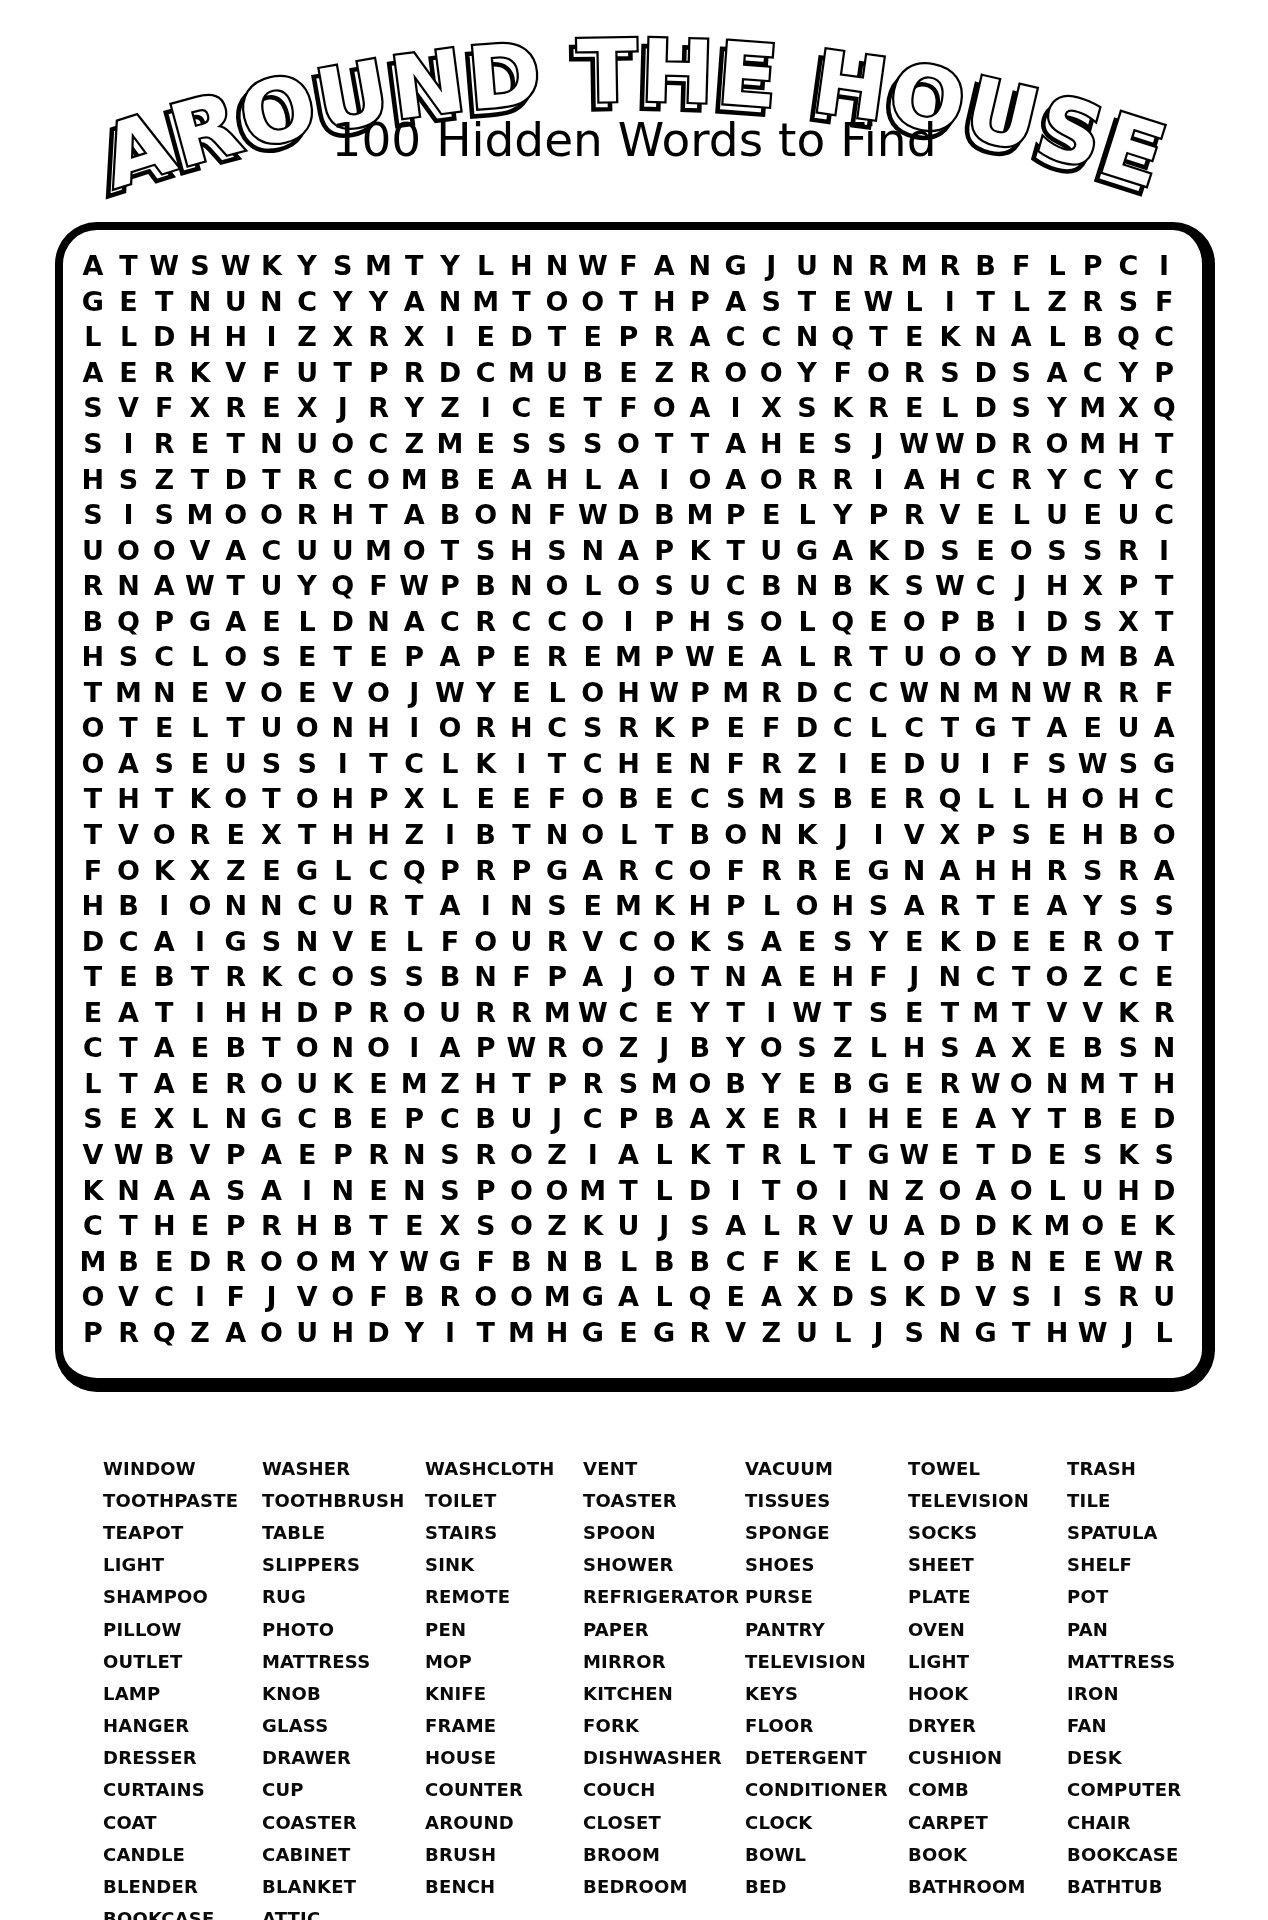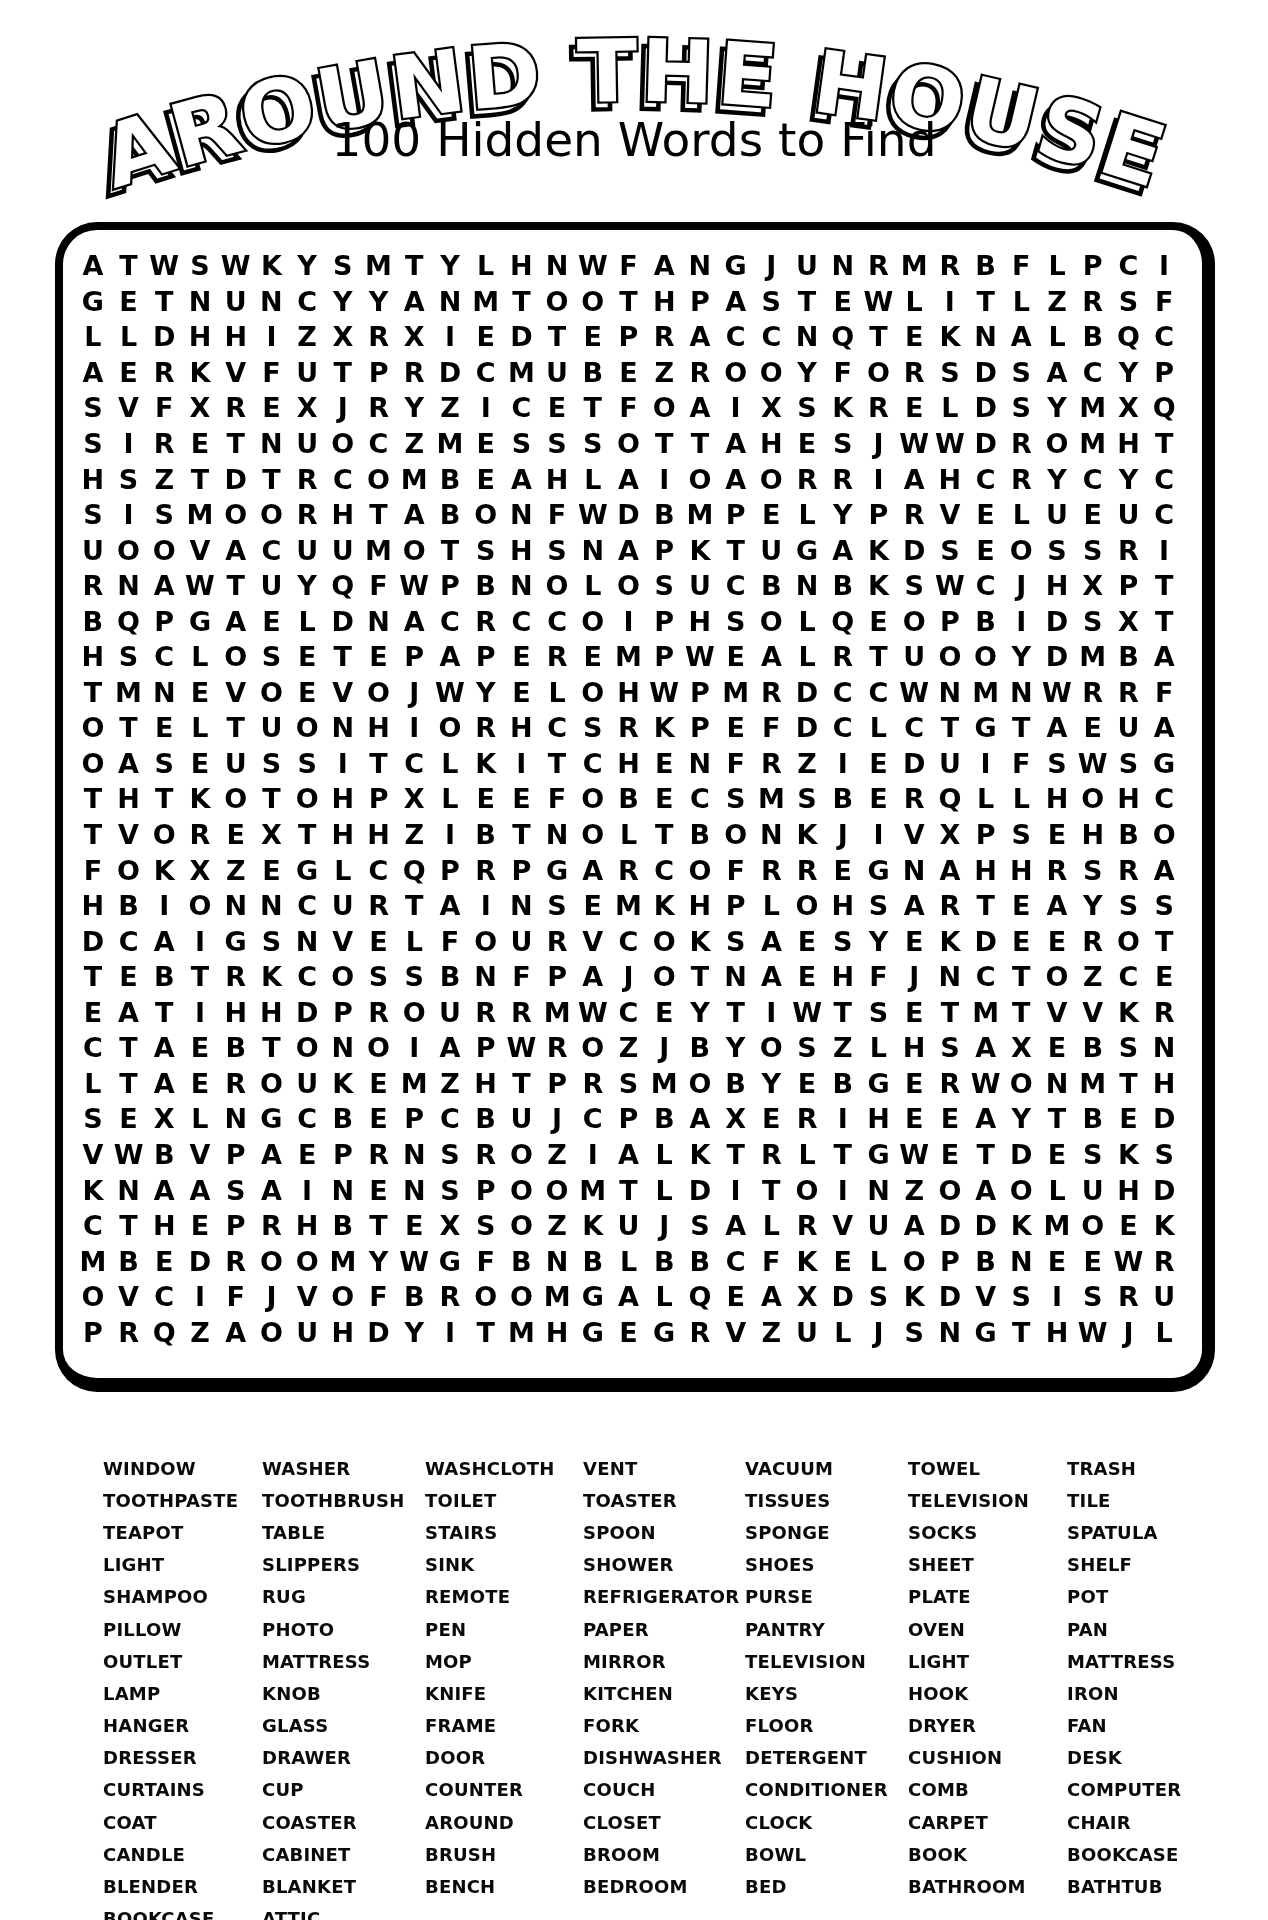--- a/index.html
+++ b/index.html
@@ -1055,21 +1055,21 @@
       <div class="word-col">
         <div class="word">WASHCLOTH</div>
         <div class="word">TOILET</div>
         <div class="word">STAIRS</div>
         <div class="word">SINK</div>
         <div class="word">REMOTE</div>
         <div class="word">PEN</div>
         <div class="word">MOP</div>
         <div class="word">KNIFE</div>
         <div class="word">FRAME</div>
-        <div class="word">DOOR</div>
+        <div class="word">HOUSE</div>
         <div class="word">COUNTER</div>
         <div class="word">AROUND</div>
         <div class="word">BRUSH</div>
         <div class="word">BENCH</div>
       </div>
       <div class="word-col">
         <div class="word">VENT</div>
         <div class="word">TOASTER</div>
         <div class="word">SPOON</div>
         <div class="word">SHOWER</div>

